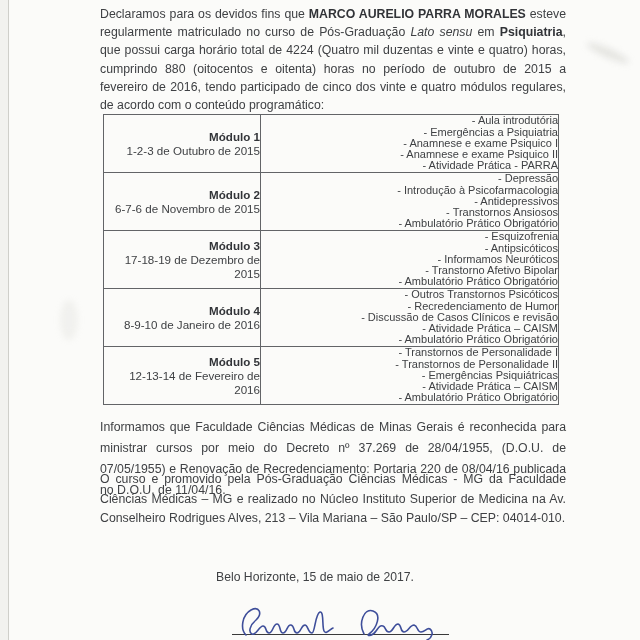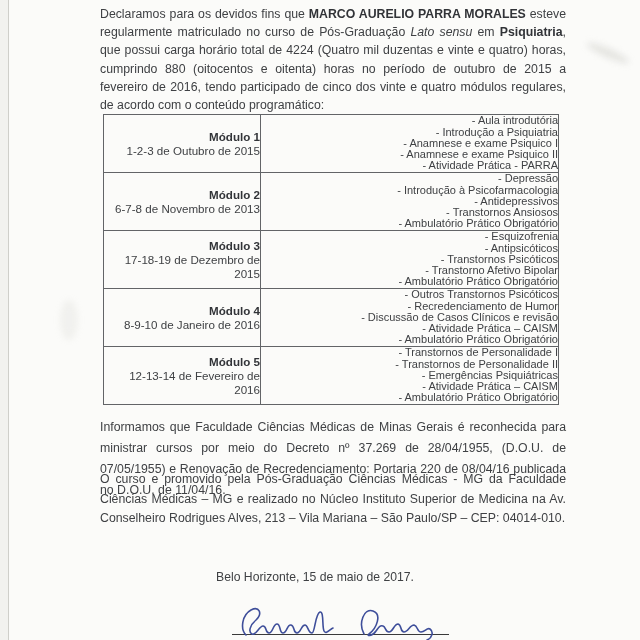--- a/index.html
+++ b/index.html
@@ -135,48 +135,48 @@
 
   <table class="schedule">
     <tbody>
       <tr class="module-row">
         <td class="mod-cell">
           <div class="mod-name">Módulo 1</div>
           <div class="mod-date">1-2-3 de Outubro de 2015</div>
         </td>
         <td class="topics-cell">
           <div class="topic">- Aula introdutória</div>
-          <div class="topic">- Introdução a Psiquiatria</div>
+          <div class="topic">- Emergências a Psiquiatria</div>
           <div class="topic">- Anamnese e exame Psiquico I</div>
           <div class="topic">- Anamnese e exame Psiquico II</div>
           <div class="topic">- Atividade Prática - PARRA</div>
         </td>
       </tr>
       <tr class="module-row">
         <td class="mod-cell">
           <div class="mod-name">Módulo 2</div>
-          <div class="mod-date">6-7-8 de Novembro de 2013</div>
+          <div class="mod-date">6-7-6 de Novembro de 2015</div>
         </td>
         <td class="topics-cell">
           <div class="topic">- Depressão</div>
           <div class="topic">- Introdução à Psicofarmacologia</div>
           <div class="topic">- Antidepressivos</div>
           <div class="topic">- Transtornos Ansiosos</div>
           <div class="topic">- Ambulatório Prático Obrigatório</div>
         </td>
       </tr>
       <tr class="module-row">
         <td class="mod-cell">
           <div class="mod-name">Módulo 3</div>
           <div class="mod-date">17-18-19 de Dezembro de 2015</div>
         </td>
         <td class="topics-cell">
           <div class="topic">- Esquizofrenia</div>
           <div class="topic">- Antipsicóticos</div>
-          <div class="topic">- Transtornos Psicóticos</div>
+          <div class="topic">- Informamos Neuróticos</div>
           <div class="topic">- Transtorno Afetivo Bipolar</div>
           <div class="topic">- Ambulatório Prático Obrigatório</div>
         </td>
       </tr>
       <tr class="module-row">
         <td class="mod-cell">
           <div class="mod-name">Módulo 4</div>
           <div class="mod-date">8-9-10 de Janeiro de 2016</div>
         </td>
         <td class="topics-cell">

